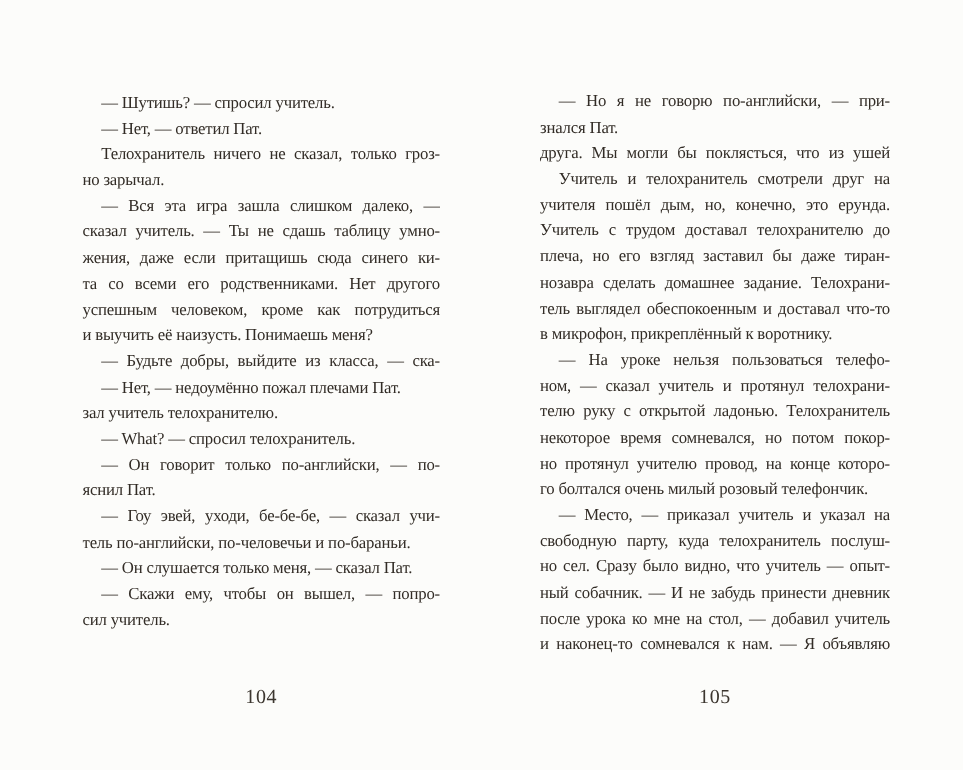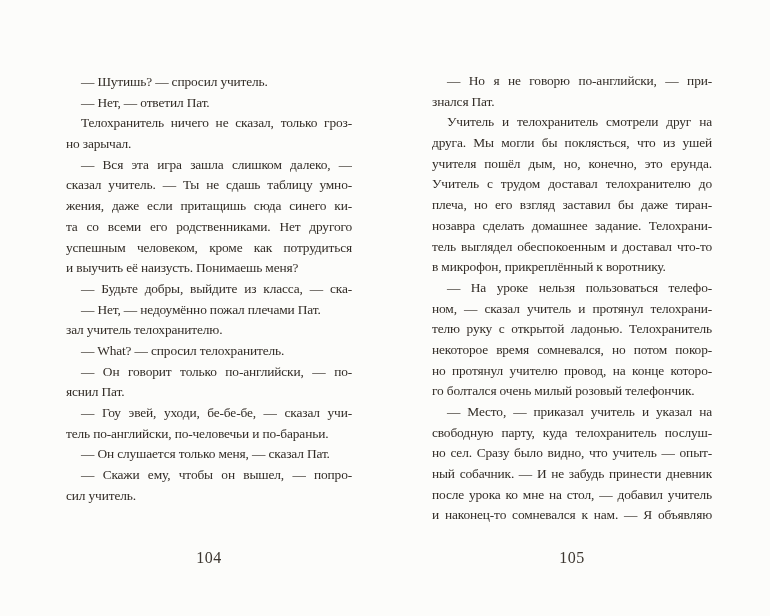--- a/index.html
+++ b/index.html
@@ -59,22 +59,22 @@
       <div class="line indent">— Гоу эвей, уходи, бе-бе-бе, — сказал учи-</div>
       <div class="line para-end">тель по-английски, по-человечьи и по-бараньи.</div>
       <div class="line indent para-end">— Он слушается только меня, — сказал Пат.</div>
       <div class="line indent">— Скажи ему, чтобы он вышел, — попро-</div>
       <div class="line para-end">сил учитель.</div>
     </div>
 
   <div class="text-column right">
       <div class="line indent">— Но я не говорю по-английски, — при-</div>
       <div class="line para-end">знался Пат.</div>
+      <div class="line">друга. Мы могли бы поклясться, что из ушей</div>
       <div class="line indent">Учитель и телохранитель смотрели друг на</div>
-      <div class="line">друга. Мы могли бы поклясться, что из ушей</div>
       <div class="line">учителя пошёл дым, но, конечно, это ерунда.</div>
       <div class="line">Учитель с трудом доставал телохранителю до</div>
       <div class="line">плеча, но его взгляд заставил бы даже тиран-</div>
       <div class="line">нозавра сделать домашнее задание. Телохрани-</div>
       <div class="line">тель выглядел обеспокоенным и доставал что-то</div>
       <div class="line para-end">в микрофон, прикреплённый к воротнику.</div>
       <div class="line indent">— На уроке нельзя пользоваться телефо-</div>
       <div class="line">ном, — сказал учитель и протянул телохрани-</div>
       <div class="line">телю руку с открытой ладонью. Телохранитель</div>
       <div class="line">некоторое время сомневался, но потом покор-</div>

